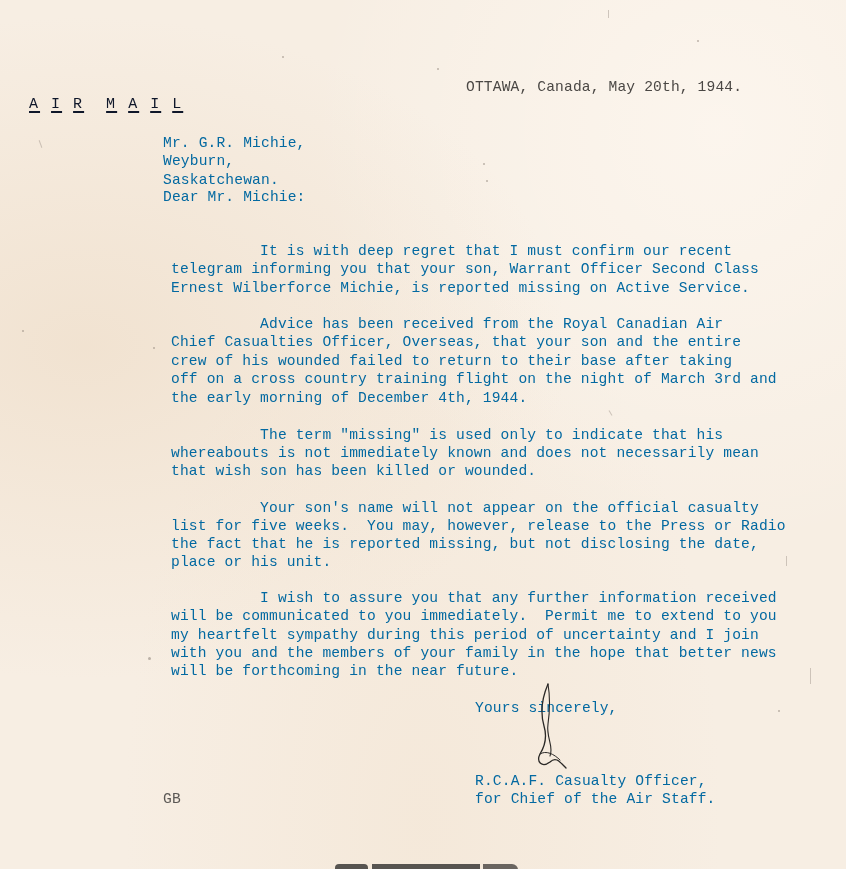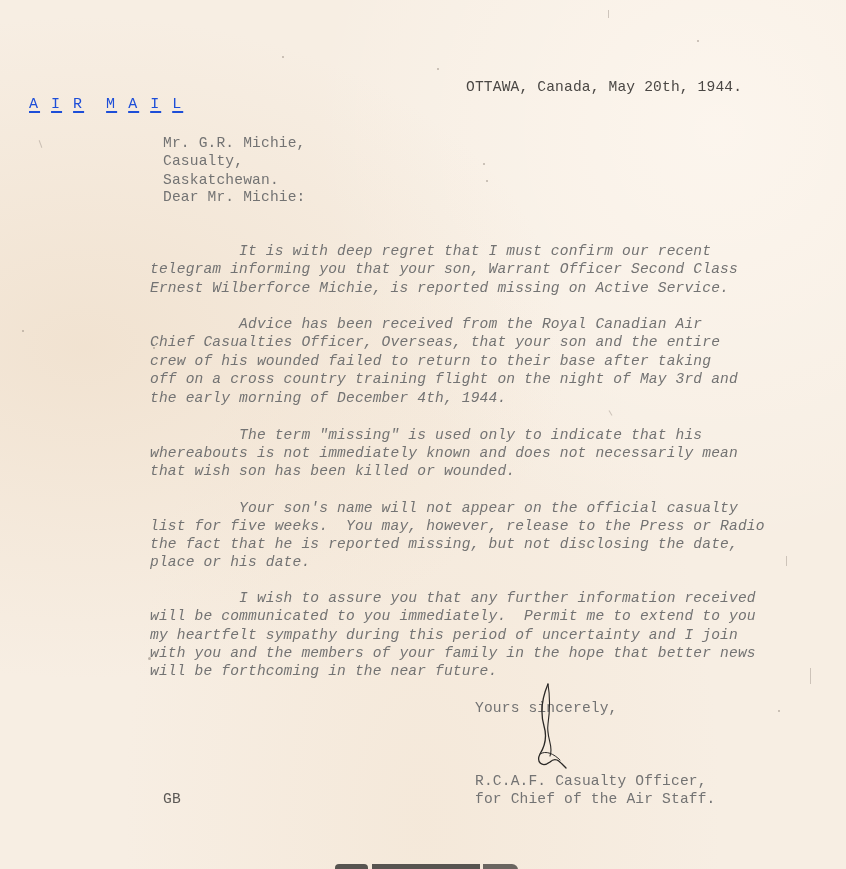--- a/index.html
+++ b/index.html
@@ -18,41 +18,41 @@
       radial-gradient(ellipse at 50% 95%, rgba(240,222,200,0.35) 0%, rgba(240,222,200,0) 50%);
     font-family: "Liberation Mono", "DejaVu Sans Mono", monospace;
     color: #3f3b38;
   }
   .t {
     position: absolute;
     white-space: pre;
     font-size: 14.6px;
     line-height: 18.3px;
     letter-spacing: 0.15px;
-    color: #737373;
+    color: #0369a1;
   }
   .airmail {
     left: 7px;
     top: 78px;
     font-size: 15px;
     letter-spacing: 2px;
-    color: #1d4ed8;
+    color: #0f172a;
   }
   .airmail span.u {
     text-decoration: underline;
     text-decoration-thickness: 1.5px;
     text-underline-offset: 3px;
   }
   .date {
     left: 466px;
     top: 78px;
     color: #4a4744;
   }
   .addr { left: 163px; }
-  .para { left: 150px; font-style: italic; }
+  .para { left: 171px; }
   .closing { left: 475px; }
   .gb { left: 163px; top: 790px; color: #5b5855; }
   .speck {
     position: absolute;
     background: #8a7f76;
     border-radius: 50%;
     opacity: 0.55;
   }
   .dash {
     position: absolute;
@@ -77,50 +77,50 @@
 </head>
 <body>
 
 <div class="t airmail">
   <span class="u">A</span> <span class="u">I</span> <span class="u">R</span>  <span class="u">M</span> <span class="u">A</span> <span class="u">I</span> <span class="u">L</span>
 </div>
 
 <div class="t date">OTTAWA, Canada, May 20th, 1944.</div>
 
 <div class="t addr" style="top:134px">Mr. G.R. Michie,</div>
-<div class="t addr" style="top:152px">Casualty,</div>
+<div class="t addr" style="top:152px">Weyburn,</div>
 <div class="t addr" style="top:171px">Saskatchewan.</div>
 
 <div class="t addr" style="top:188px">Dear Mr. Michie:</div>
 
 <div>
   <div class="t para" style="top:242px">          It is with deep regret that I must confirm our recent</div>
   <div class="t para" style="top:260px">telegram informing you that your son, Warrant Officer Second Class</div>
   <div class="t para" style="top:279px">Ernest Wilberforce Michie, is reported missing on Active Service.</div>
 </div>
 
 <div>
   <div class="t para" style="top:315px">          Advice has been received from the Royal Canadian Air</div>
   <div class="t para" style="top:333px">Chief Casualties Officer, Overseas, that your son and the entire</div>
   <div class="t para" style="top:352px">crew of his wounded failed to return to their base after taking</div>
-  <div class="t para" style="top:370px">off on a cross country training flight on the night of May 3rd and</div>
+  <div class="t para" style="top:370px">off on a cross country training flight on the night of March 3rd and</div>
   <div class="t para" style="top:389px">the early morning of December 4th, 1944.</div>
 </div>
 
 <div>
   <div class="t para" style="top:426px">          The term "missing" is used only to indicate that his</div>
   <div class="t para" style="top:444px">whereabouts is not immediately known and does not necessarily mean</div>
   <div class="t para" style="top:462px">that wish son has been killed or wounded.</div>
 </div>
 
 <div>
   <div class="t para" style="top:499px">          Your son's name will not appear on the official casualty</div>
   <div class="t para" style="top:517px">list for five weeks.  You may, however, release to the Press or Radio</div>
   <div class="t para" style="top:535px">the fact that he is reported missing, but not disclosing the date,</div>
-  <div class="t para" style="top:553px">place or his date.</div>
+  <div class="t para" style="top:553px">place or his unit.</div>
 </div>
 
 <div>
   <div class="t para" style="top:589px">          I wish to assure you that any further information received</div>
   <div class="t para" style="top:607px">will be communicated to you immediately.  Permit me to extend to you</div>
   <div class="t para" style="top:626px">my heartfelt sympathy during this period of uncertainty and I join</div>
   <div class="t para" style="top:644px">with you and the members of your family in the hope that better news</div>
   <div class="t para" style="top:662px">will be forthcoming in the near future.</div>
 </div>
 

